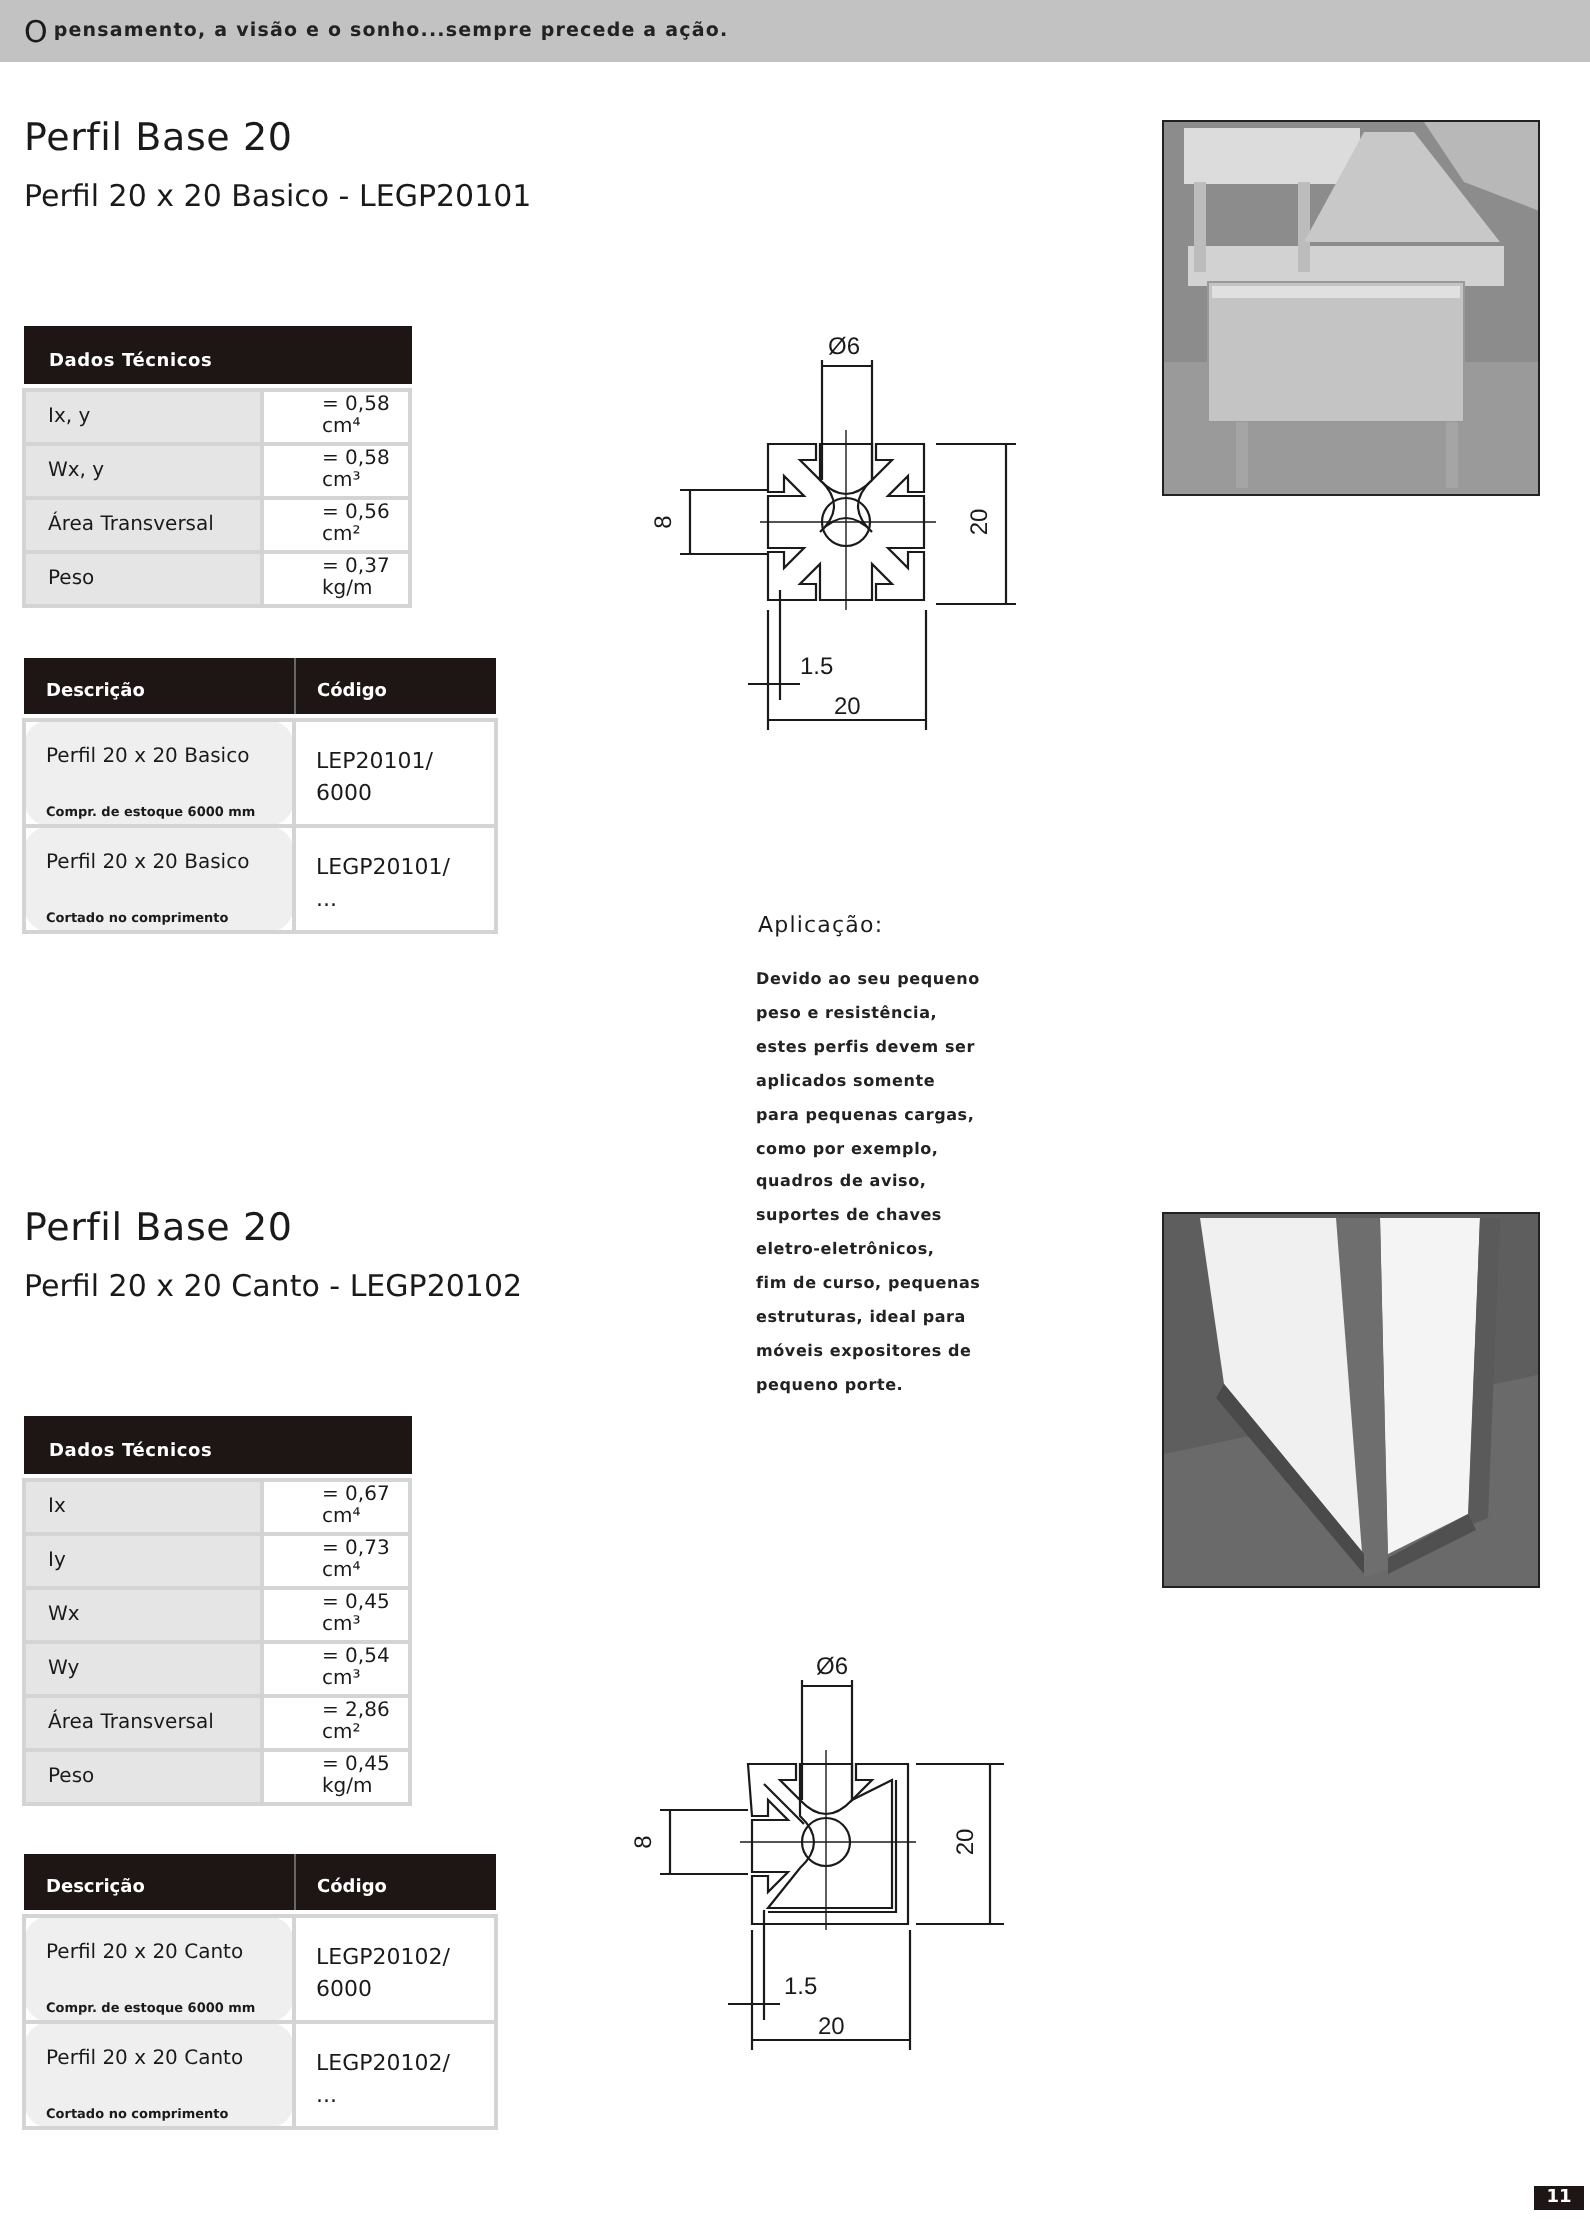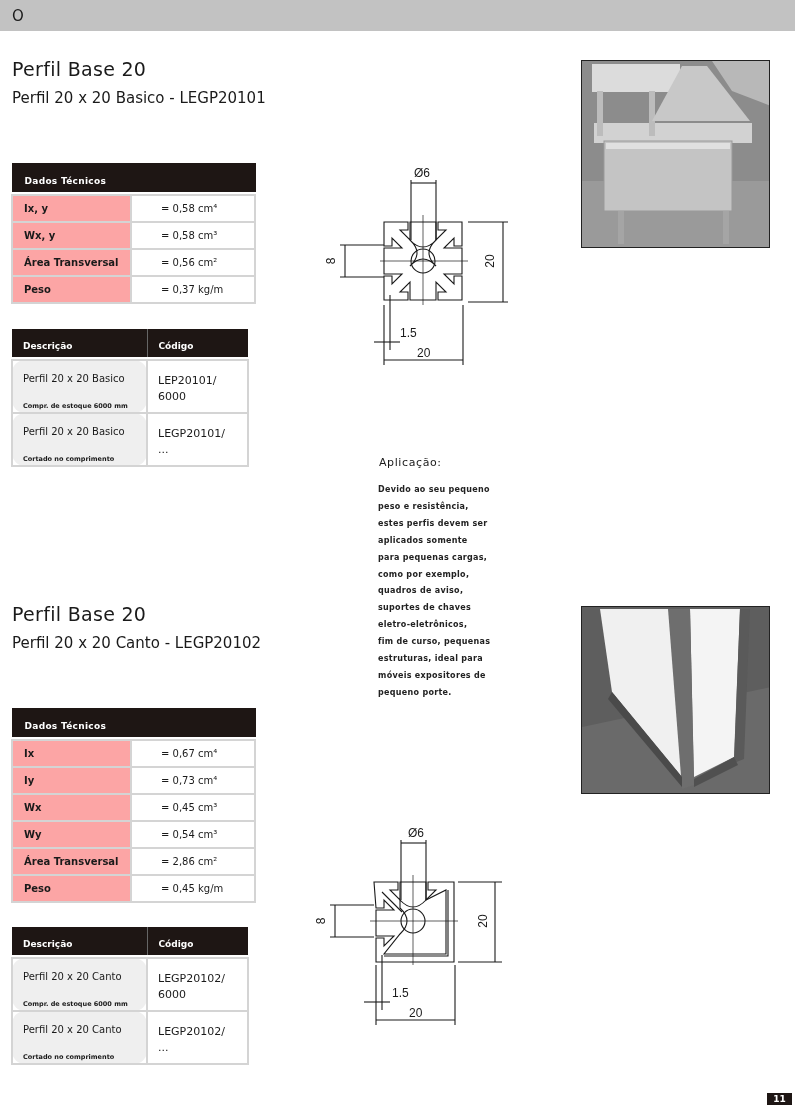--- a/index.html
+++ b/index.html
@@ -10,32 +10,32 @@
       position: absolute; left: 0; top: 0; width: 795px; height: 31px;
       background: #c2c2c2; padding-left: 12px; display: flex; align-items: center;
     }
     .header-bar .cap { font-size: 15px; font-weight: normal; }
     .header-bar .rest { font-size: 9.5px; font-weight: bold; letter-spacing: 0.6px; margin-left: 3px; color: #222; }
 
     .title { position: absolute; left: 12px; font-size: 19px; font-family: "DejaVu Sans", sans-serif; letter-spacing: 0.3px; }
     .subtitle { position: absolute; left: 12px; font-size: 15px; font-family: "DejaVu Sans", sans-serif; }
 
     table.tech {
-      position: absolute; left: 11px; width: 245px; border-collapse: collapse;
+      position: absolute; left: 11px; width: 195px; border-collapse: collapse;
       font-size: 10px;
     }
     table.tech th {
       background: #1e1614; color: #ffffff; text-align: left; font-weight: bold;
       font-size: 9px; height: 28px; padding: 6px 0 0 12px; border: 1px solid #1e1614;
       letter-spacing: 0.3px;
     }
     table.tech td {
       height: 27px; border: 2px solid #d4d4d4; padding-left: 11px; vertical-align: middle;
     }
-    table.tech td.lbl { background: #fca5a5; width: 119px; font-weight: bold; }
+    table.tech td.lbl { background: #e5e5e5; width: 119px; }
     table.tech td.val { background: #ffffff; padding-left: 29px; }
     table.tech tr.gap td { height: 3px; border: none; padding: 0; background: #fff; }
 
     table.codes {
       position: absolute; left: 11px; width: 238px; border-collapse: collapse;
       font-size: 10px;
     }
     table.codes th {
       background: #1e1614; color: #fff; text-align: left; font-size: 9px;
       font-weight: bold; height: 28px; padding: 5px 0 0 11px; border-right: 1px solid #666;
@@ -63,20 +63,21 @@
       position: absolute; left: 767px; top: 1093px; width: 25px; height: 12px;
       background: #1e1614; color: #fff; font-size: 9px; font-weight: bold;
       text-align: center; line-height: 12px;
     }
   </style>
 </head>
 <body>
 
 <div class="header-bar">
   <span class="cap">O</span>
+  <span class="rest">pensamento, a visão e o sonho...sempre precede a ação.</span>
 </div>
 
 <div class="title" style="top:58px;">Perfil Base 20</div>
 <div class="subtitle" style="top:89px;">Perfil 20 x 20 Basico - LEGP20101</div>
 
 <table class="tech" style="top:163px;">
   <tbody>
       <tr>
         <th colspan="2">Dados Técnicos</th>
       </tr>

